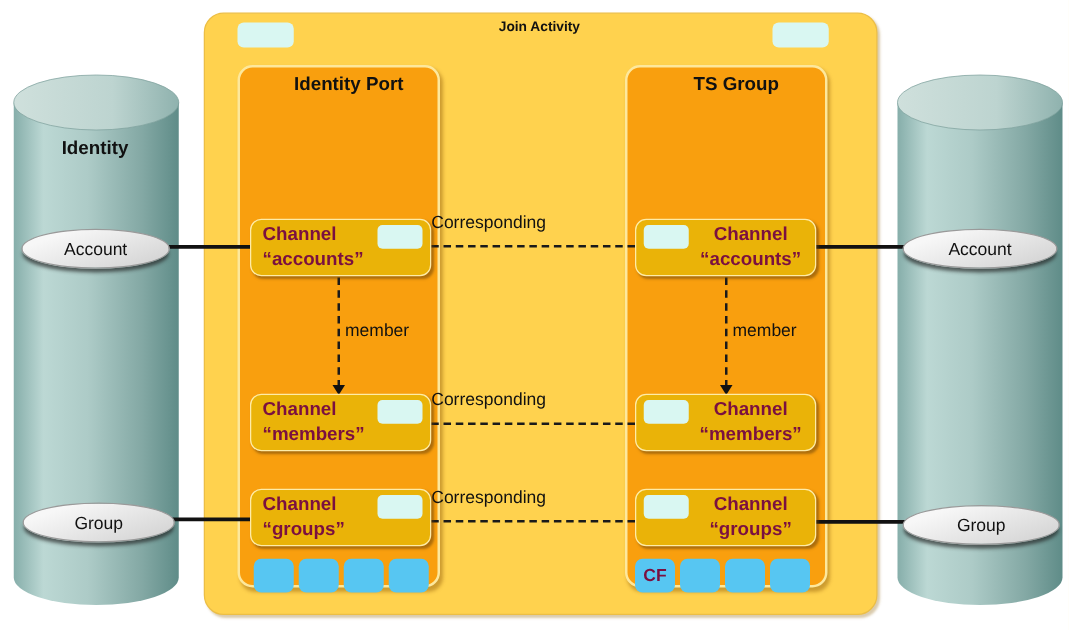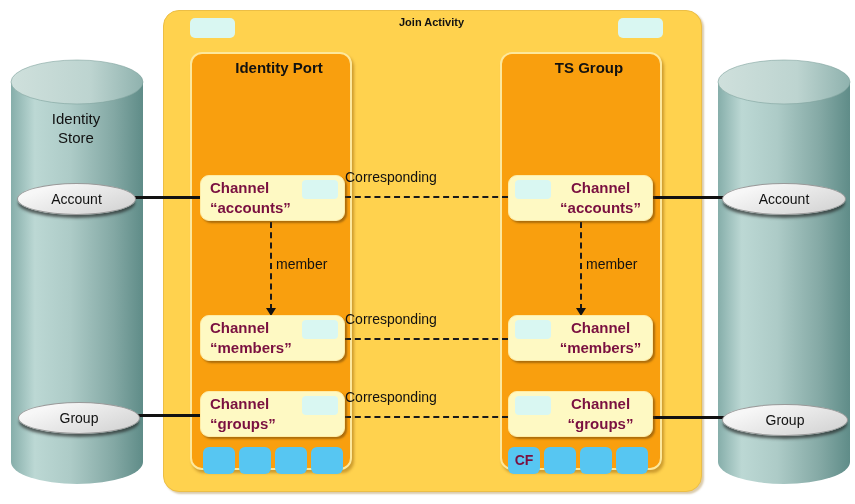--- a/index.html
+++ b/index.html
@@ -13,21 +13,21 @@
              box-shadow:2px 2px 2px rgba(150,105,20,.35);}
   .ja-title{left:163px;top:16px;width:537px;text-align:center;font-weight:bold;font-size:11px;}
   .top-tab{width:45px;height:20px;background:#D9F7F2;border-radius:5px;top:18px;}
 
   
   .port{top:52px;width:162px;height:418px;background:#F99F0E;border:2px solid #fde89c;
         border-radius:12px;box-sizing:border-box;box-shadow:2px 3px 3px rgba(130,75,0,.4);}
   .port-title{top:59px;width:178px;text-align:center;font-weight:bold;font-size:15px;}
 
   
-  .channel{width:145px;height:46px;background:#fef9c3;border:1px solid #ffeca6;
+  .channel{width:145px;height:46px;background:#eab308;border:1px solid #ffeca6;
            border-radius:9px;box-sizing:border-box;z-index:6;
            box-shadow:2px 2px 2px rgba(95,60,10,.5);}
   .channel .tab{position:absolute;width:36px;height:19px;background:#D9F7F2;border-radius:4px;top:4px;}
   .channel .tab.tr{right:6px;} .channel .tab.tl{left:6px;}
   .ch-text{position:relative;font-weight:bold;font-size:15px;line-height:20px;
            color:#7A1040;padding-top:2px;}
   .ch-text.al{text-align:left;padding-left:9px;}
   .ch-text.ar{text-align:center;padding-left:40px;}
 
   
@@ -38,21 +38,21 @@
   .solid-line{height:3px;background:#111;z-index:4;}
   .dash-h{border-top:2px dashed #1a1a1a;height:0;z-index:5;}
   .dash-v{border-left:2px dashed #1a1a1a;width:0;z-index:5;}
   .arrow-down{width:0;height:0;border-left:5px solid transparent;border-right:5px solid transparent;
               border-top:8px solid #111;z-index:5;}
   .lbl{font-size:14px;color:#111;z-index:6;}
   .lbl.center{text-align:left;}
 
   
   .cyl{z-index:1;}
-  .store-name{font-weight:normal;font-size:15px;text-align:center;line-height:19px;z-index:3;}
+  .store-name{font-weight:bold;font-size:15px;text-align:center;line-height:19px;z-index:3;}
 
   
   .ent{border-radius:50%;background:linear-gradient(160deg,#f7f7f7 20%,#dcdcdc 75%,#cfcfcf);
        border:1px solid #9a9a9a;z-index:7;text-align:left;font-size:14px;
        box-shadow:0 4px 3px -1px rgba(30,30,30,.65);
        display:flex;align-items:center;justify-content:center;}
 </style>
 </head>
 <body>
 
@@ -91,21 +91,20 @@
           <stop offset="0.6" stop-color="#bdd4d0"></stop>
         <stop offset="1" stop-color="#8fb2ae"></stop>
       </linearGradient>
     </defs>
     <path d="M1 24 L1 404 A66 22 0 0 0 133 404 L133 24 Z" fill="url(#bodyR)"></path>
     <ellipse cx="67" cy="24" rx="66" ry="22" fill="url(#topR)" stroke="#7fa29e" stroke-width="0.6"></ellipse>
   </svg>
 
   <div class="abs store-name" style="left:20px;top:109px;width:112px">
     <div>Identity</div>
-    <div>Store</div>
   </div>
 
   <div class="abs solid-line" style="left:120px;top:196px;width:82px"></div>
   <div class="abs solid-line" style="left:125px;top:414px;width:77px"></div>
   <div class="abs solid-line" style="left:651px;top:196px;width:79px"></div>
   <div class="abs solid-line" style="left:651px;top:416px;width:79px"></div>
 
   <div class="abs outer-box"></div>
   <div class="abs ja-title">Join Activity</div>
   <div class="abs top-tab" style="left:190px"></div>

